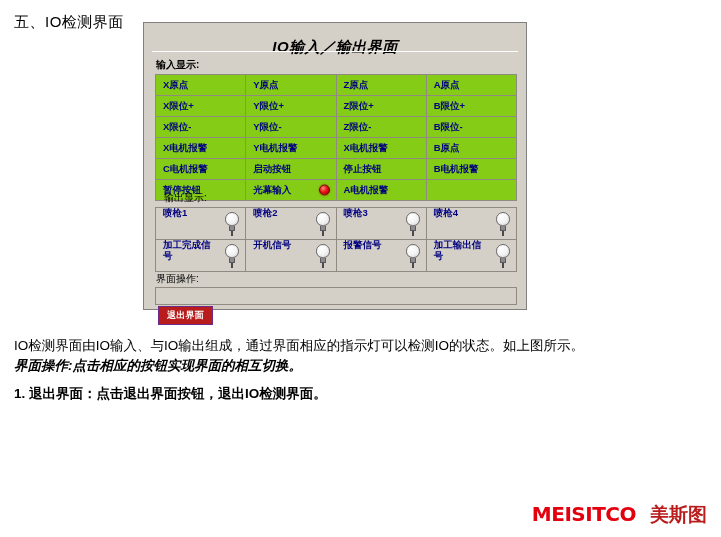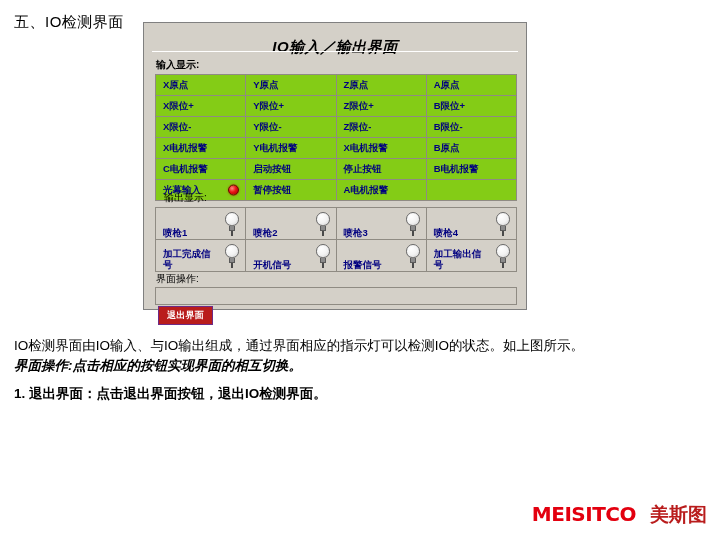--- a/index.html
+++ b/index.html
@@ -105,21 +105,21 @@
     border-top: 1px solid #8f8b83;
     display: grid;
     grid-template-columns: repeat(4, 1fr);
   }
   .output-cell {
     height: 32px;
     border-right: 1px solid #8f8b83;
     border-bottom: 1px solid #8f8b83;
     background: #d4d0c8;
     display: flex;
-    align-items: flex-end;
+    align-items: flex-start;
     padding-left: 7px;
     font-size: 9.5px;
     font-weight: bold;
     color: #000080;
     position: relative;
     line-height: 1.15;
   }
   .out-label { max-width: 56px; }
   .bulb {
     position: absolute;
@@ -279,25 +279,25 @@
           <span>启动按钮</span>
         </div>
       <div class="input-cell">
           <span>停止按钮</span>
         </div>
       <div class="input-cell">
           <span>B电机报警</span>
         </div>
 
       <div class="input-cell">
+          <span>暂停按钮</span>
+        </div>
+      <div class="input-cell">
           <span>光幕输入</span>
           <span class="lamp"></span>
-        </div>
-      <div class="input-cell">
-          <span>暂停按钮</span>
         </div>
       <div class="input-cell">
           <span>A电机报警</span>
         </div>
       <div class="input-cell empty">
           <span></span>
         </div>
     </div>
 
     <div class="group-label lbl-output">输出显示:</div>

